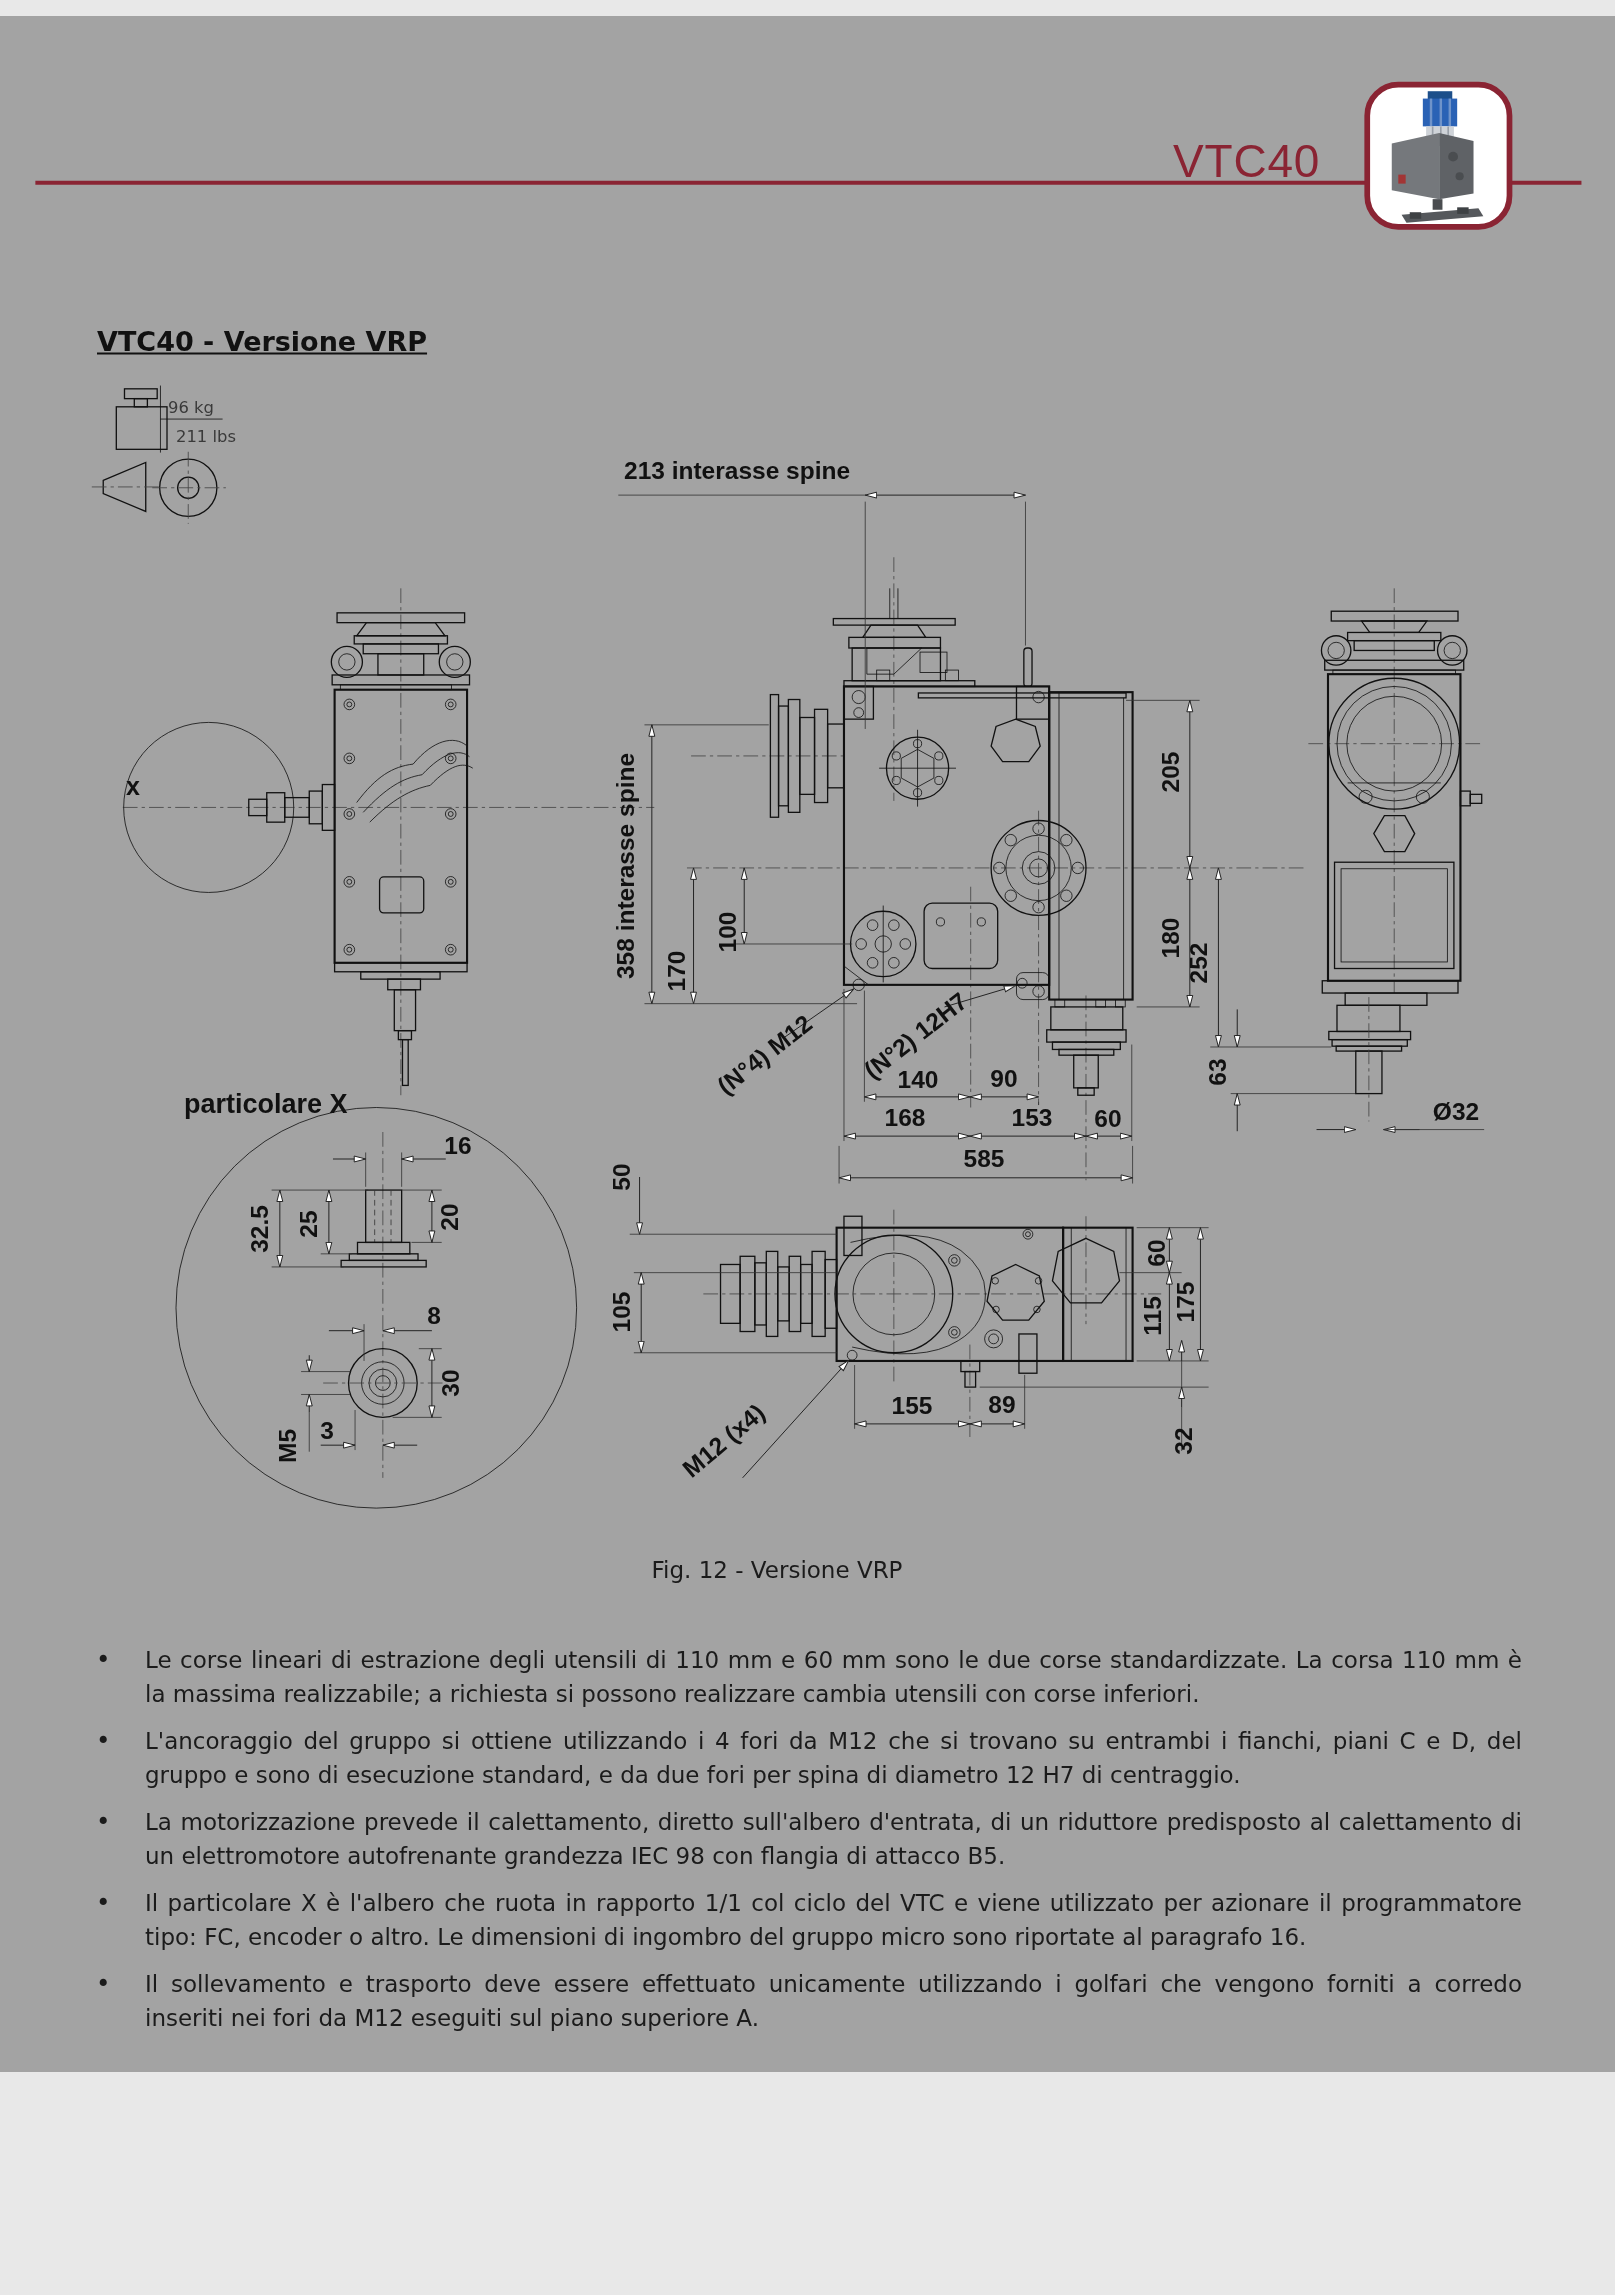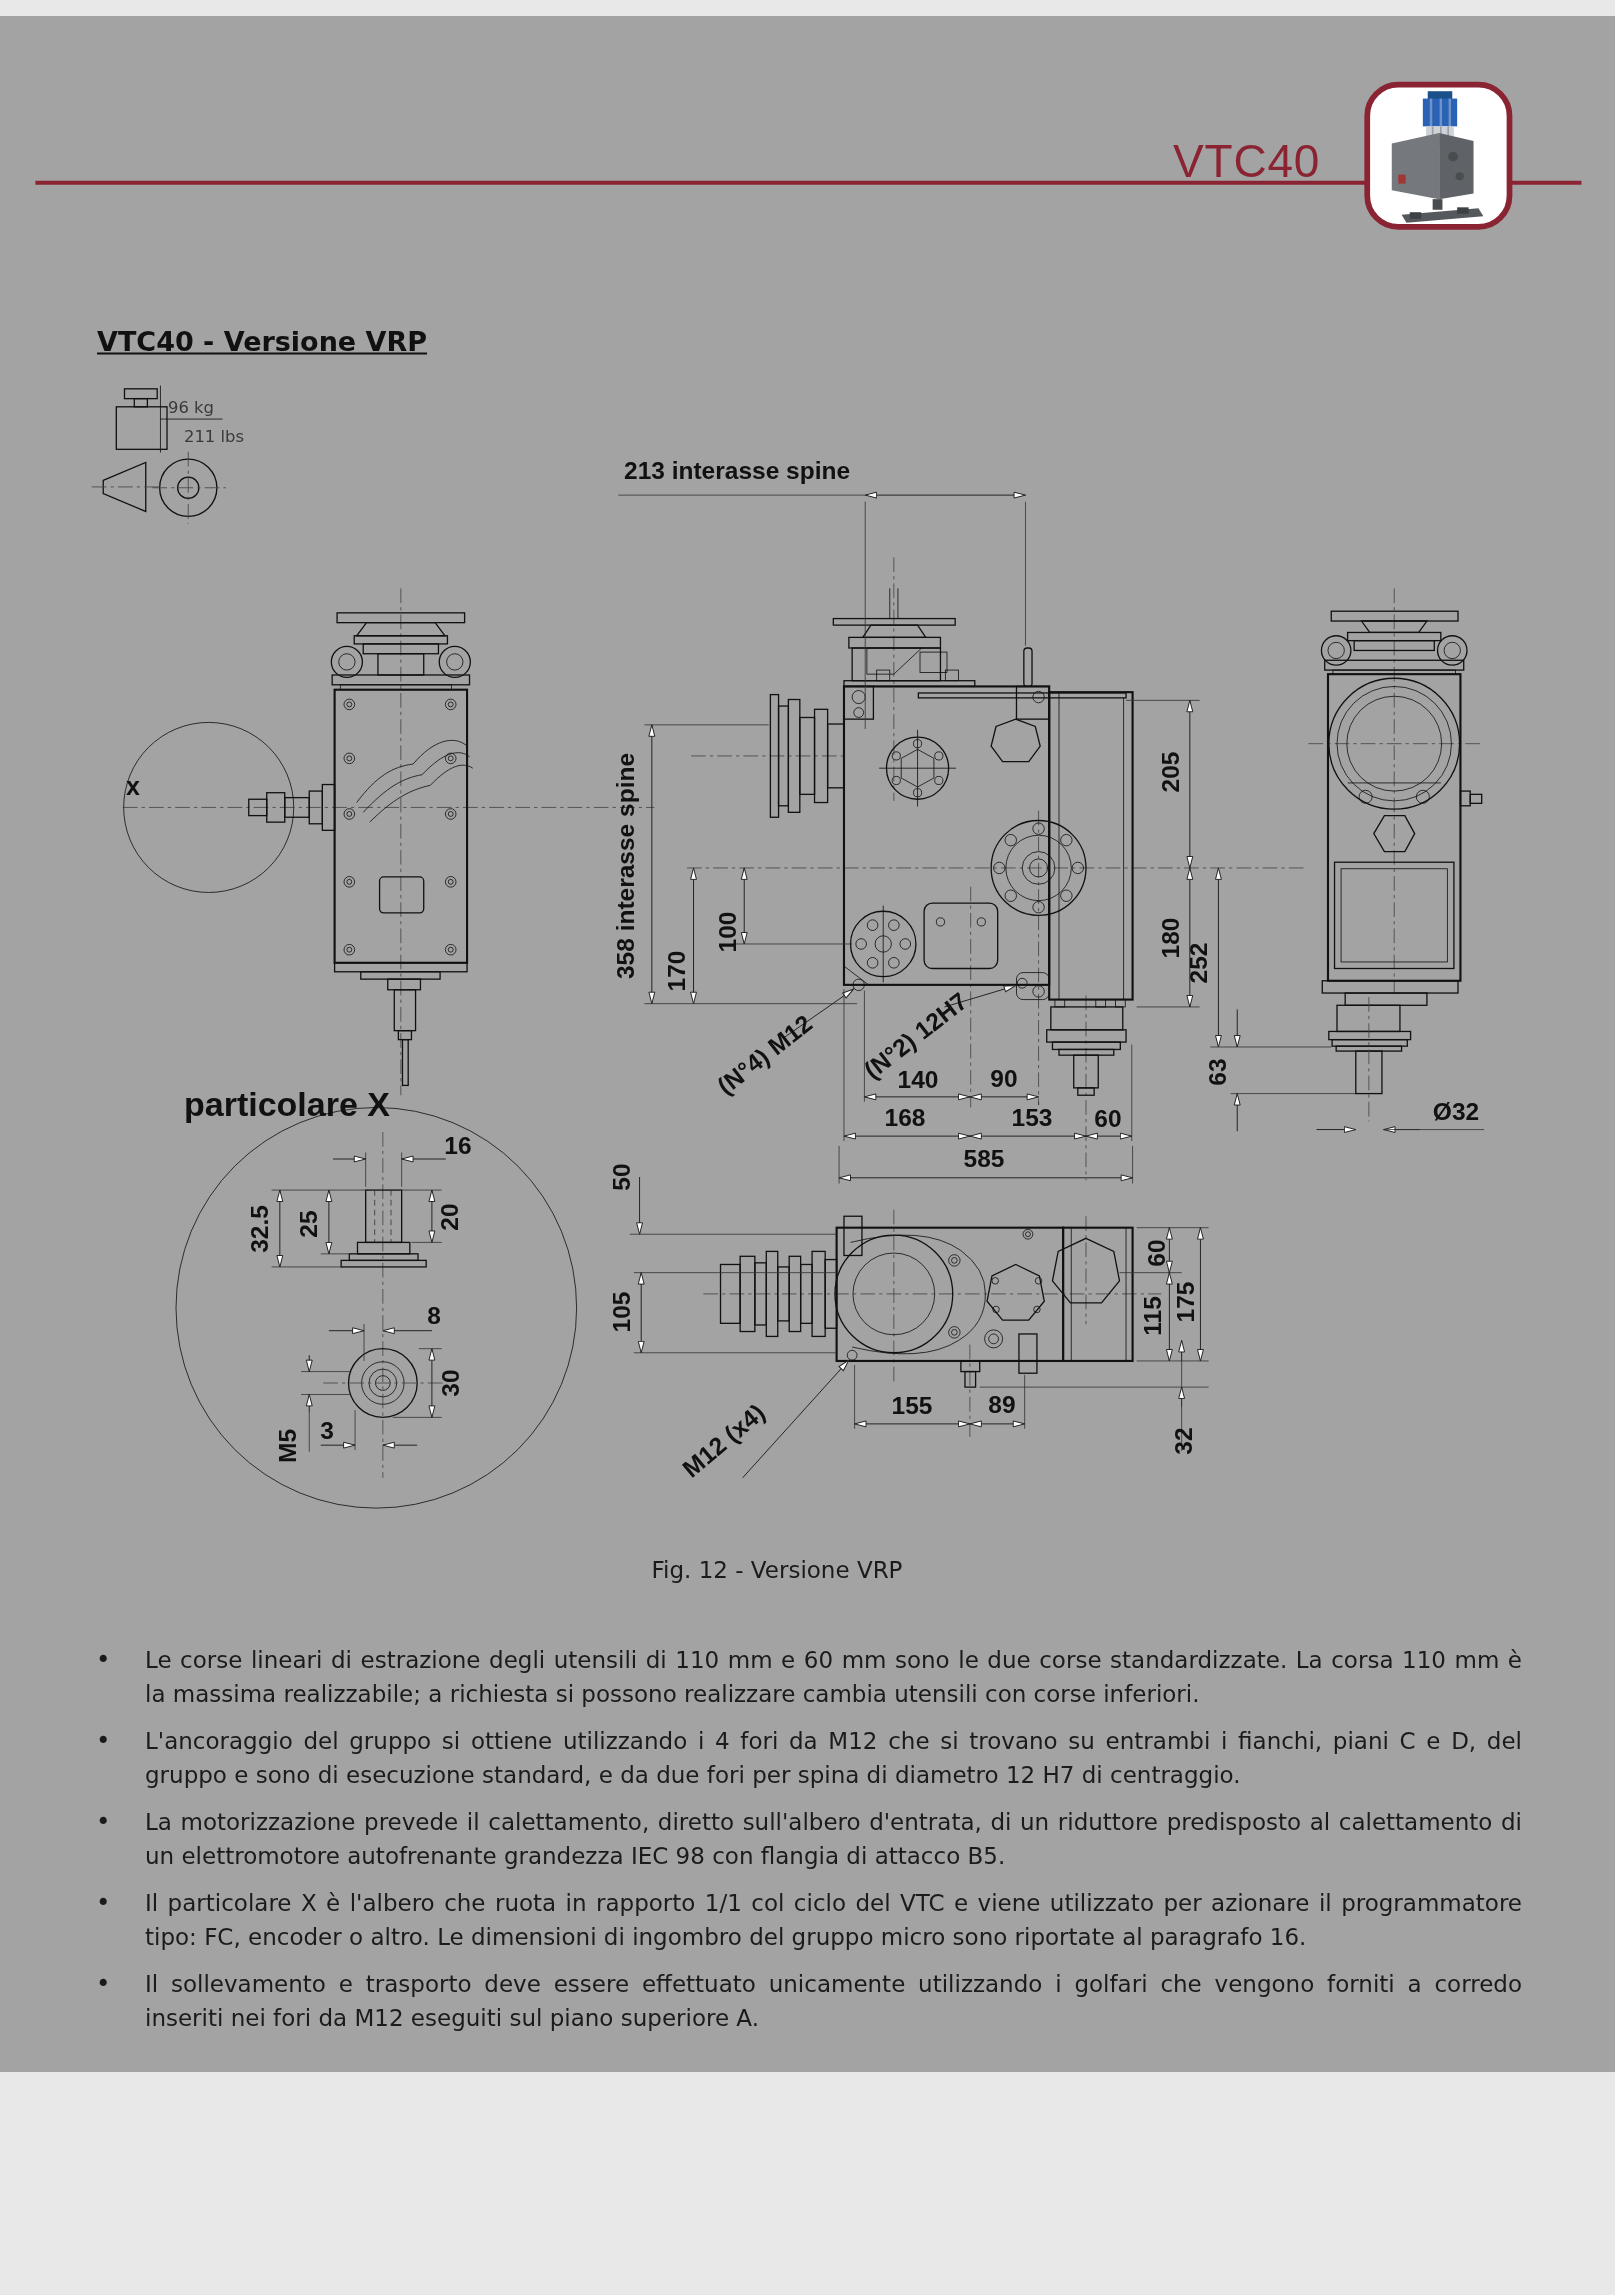--- a/index.html
+++ b/index.html
@@ -6,21 +6,21 @@
   .page{position:relative;width:1616px;height:2056px;background:#a3a3a3;margin:16px auto;
         font-family:"DejaVu Sans",sans-serif;overflow:hidden;}
   .art{position:absolute;left:0;top:0;z-index:1;}
   
   .lab{position:absolute;z-index:3;font:bold 24.5px "Liberation Sans",sans-serif;color:#111;
        white-space:nowrap;transform:translate(-50%,-50%);}
   .lab.al{transform:translate(0,-50%);}
   .lab.rot{transform:translate(-50%,-50%) rotate(-90deg);}
   .lab.d38{transform:translate(-50%,-50%) rotate(-38deg);}
   .lab.d40{transform:translate(-50%,-50%) rotate(-40deg);}
-  .lab.big{font-size:34px;}
+  .lab.big{font-size:27px;}
   .hdr-title{position:absolute;z-index:3;left:1173px;top:118px;
        font:400 46px "Liberation Sans",sans-serif;color:#8a2433;letter-spacing:0.8px;}
   .sec-title{position:absolute;z-index:3;left:97px;top:325px;transform:translate(0,-50%);
        font:bold 27px "DejaVu Sans",sans-serif;color:#111;text-decoration:underline;}
   .spec{position:absolute;z-index:3;font:400 16.4px "DejaVu Sans",sans-serif;color:#3a3a3a;}
   .caption{position:absolute;z-index:3;left:777px;top:1554px;transform:translate(-50%,-50%);
        font:400 23px "DejaVu Sans",sans-serif;color:#1b1b1b;}
   .bullets{position:absolute;z-index:3;left:96px;top:1627px;width:1426px;}
   .bullet{display:flex;margin-bottom:13px;}
   .bullet .mark{flex:0 0 49px;font:400 24.5px "DejaVu Sans",sans-serif;color:#1b1b1b;line-height:34px;}
@@ -446,21 +446,21 @@
     <path d="M1728,2700 C1772,2694 1808,2668 1822,2636 C1830,2618 1845,2608 1862,2604" stroke="#9b2730" stroke-width="11" fill="none"></path>
     <path d="M1722,2684 C1766,2678 1798,2656 1812,2626 C1820,2608 1836,2598 1852,2594" stroke="#9b2730" stroke-width="10" fill="none"></path>
     <path d="M1740,2712 C1786,2706 1822,2680 1836,2648 C1843,2632 1856,2622 1872,2618" stroke="#9b2730" stroke-width="10" fill="none"></path>
   </g>
 </svg>
 
 <span class="hdr-title">VTC40</span>
 <span class="sec-title">VTC40 - Versione VRP</span>
 
 <span class="spec" style="left:168px;top:382px">96 kg</span>
-<span class="spec" style="left:184px;top:411px">211 lbs</span>
+<span class="spec" style="left:176px;top:411px">211 lbs</span>
 
 <span class="lab al" style="left:624px;top:455px">213  interasse spine</span>
 <span class="lab rot" style="left:626px;top:850px">358  interasse spine</span>
 <span class="lab rot" style="left:677px;top:955px">170</span>
 <span class="lab rot" style="left:728px;top:916px">100</span>
 <span class="lab d38" style="left:765px;top:1039px">(N°4) M12</span>
 <span class="lab d38" style="left:916px;top:1020px">(N°2)  12H7</span>
 <span class="lab" style="left:918px;top:1064px">140</span>
 <span class="lab" style="left:1004px;top:1063px">90</span>
 <span class="lab" style="left:905px;top:1102px">168</span>

